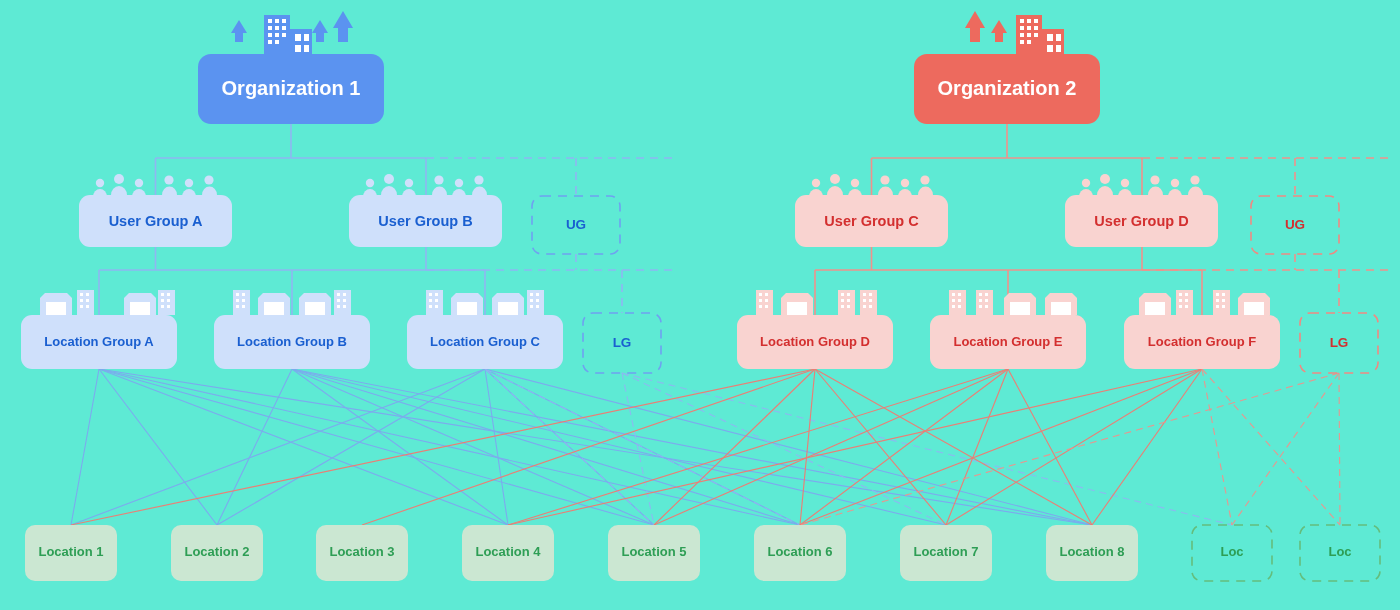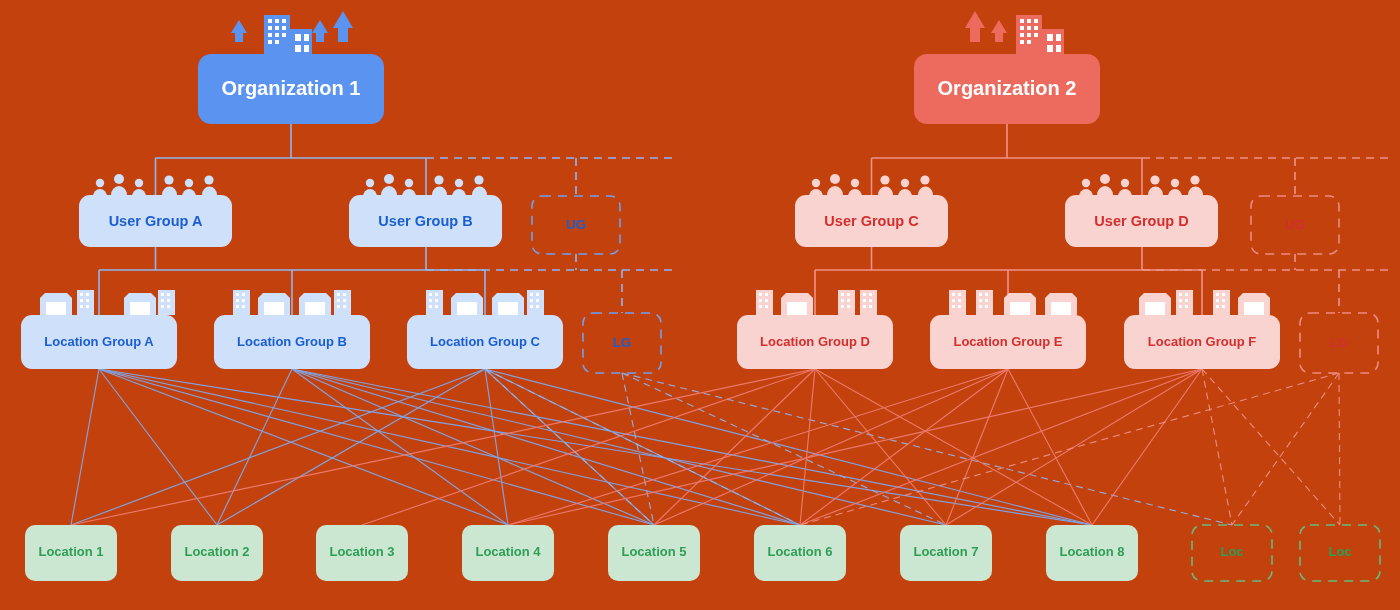--- a/index.html
+++ b/index.html
@@ -1,18 +1,18 @@
 <!DOCTYPE html>
 <html><head>
 <meta charset="utf-8">
 <style>
   html,body{margin:0;padding:0;background:#ffffff;}
   body{width:1400px;height:610px;overflow:hidden;
        font-family:"Liberation Sans","DejaVu Sans",sans-serif;}
-  #stage{position:relative;width:1400px;height:610px;background:#c2410c;}
+  #stage{position:relative;width:1400px;height:610px;background:#5eead4;}
   svg#diagram{position:absolute;inset:0;width:1400px;height:610px;display:block;}
   .node-label{font-weight:700;text-anchor:middle;dominant-baseline:middle;}
   .org-label{font-size:20px;fill:#ffffff;font-weight:700;}
   .ug-label{font-size:14.5px;font-weight:700;}
   .lg-label{font-size:13px;font-weight:700;}
   .loc-label{font-size:13px;font-weight:700;fill:#2e9e55;}
   .ph-label{font-size:13.5px;font-weight:700;}
 </style>
 </head>
 <body>

